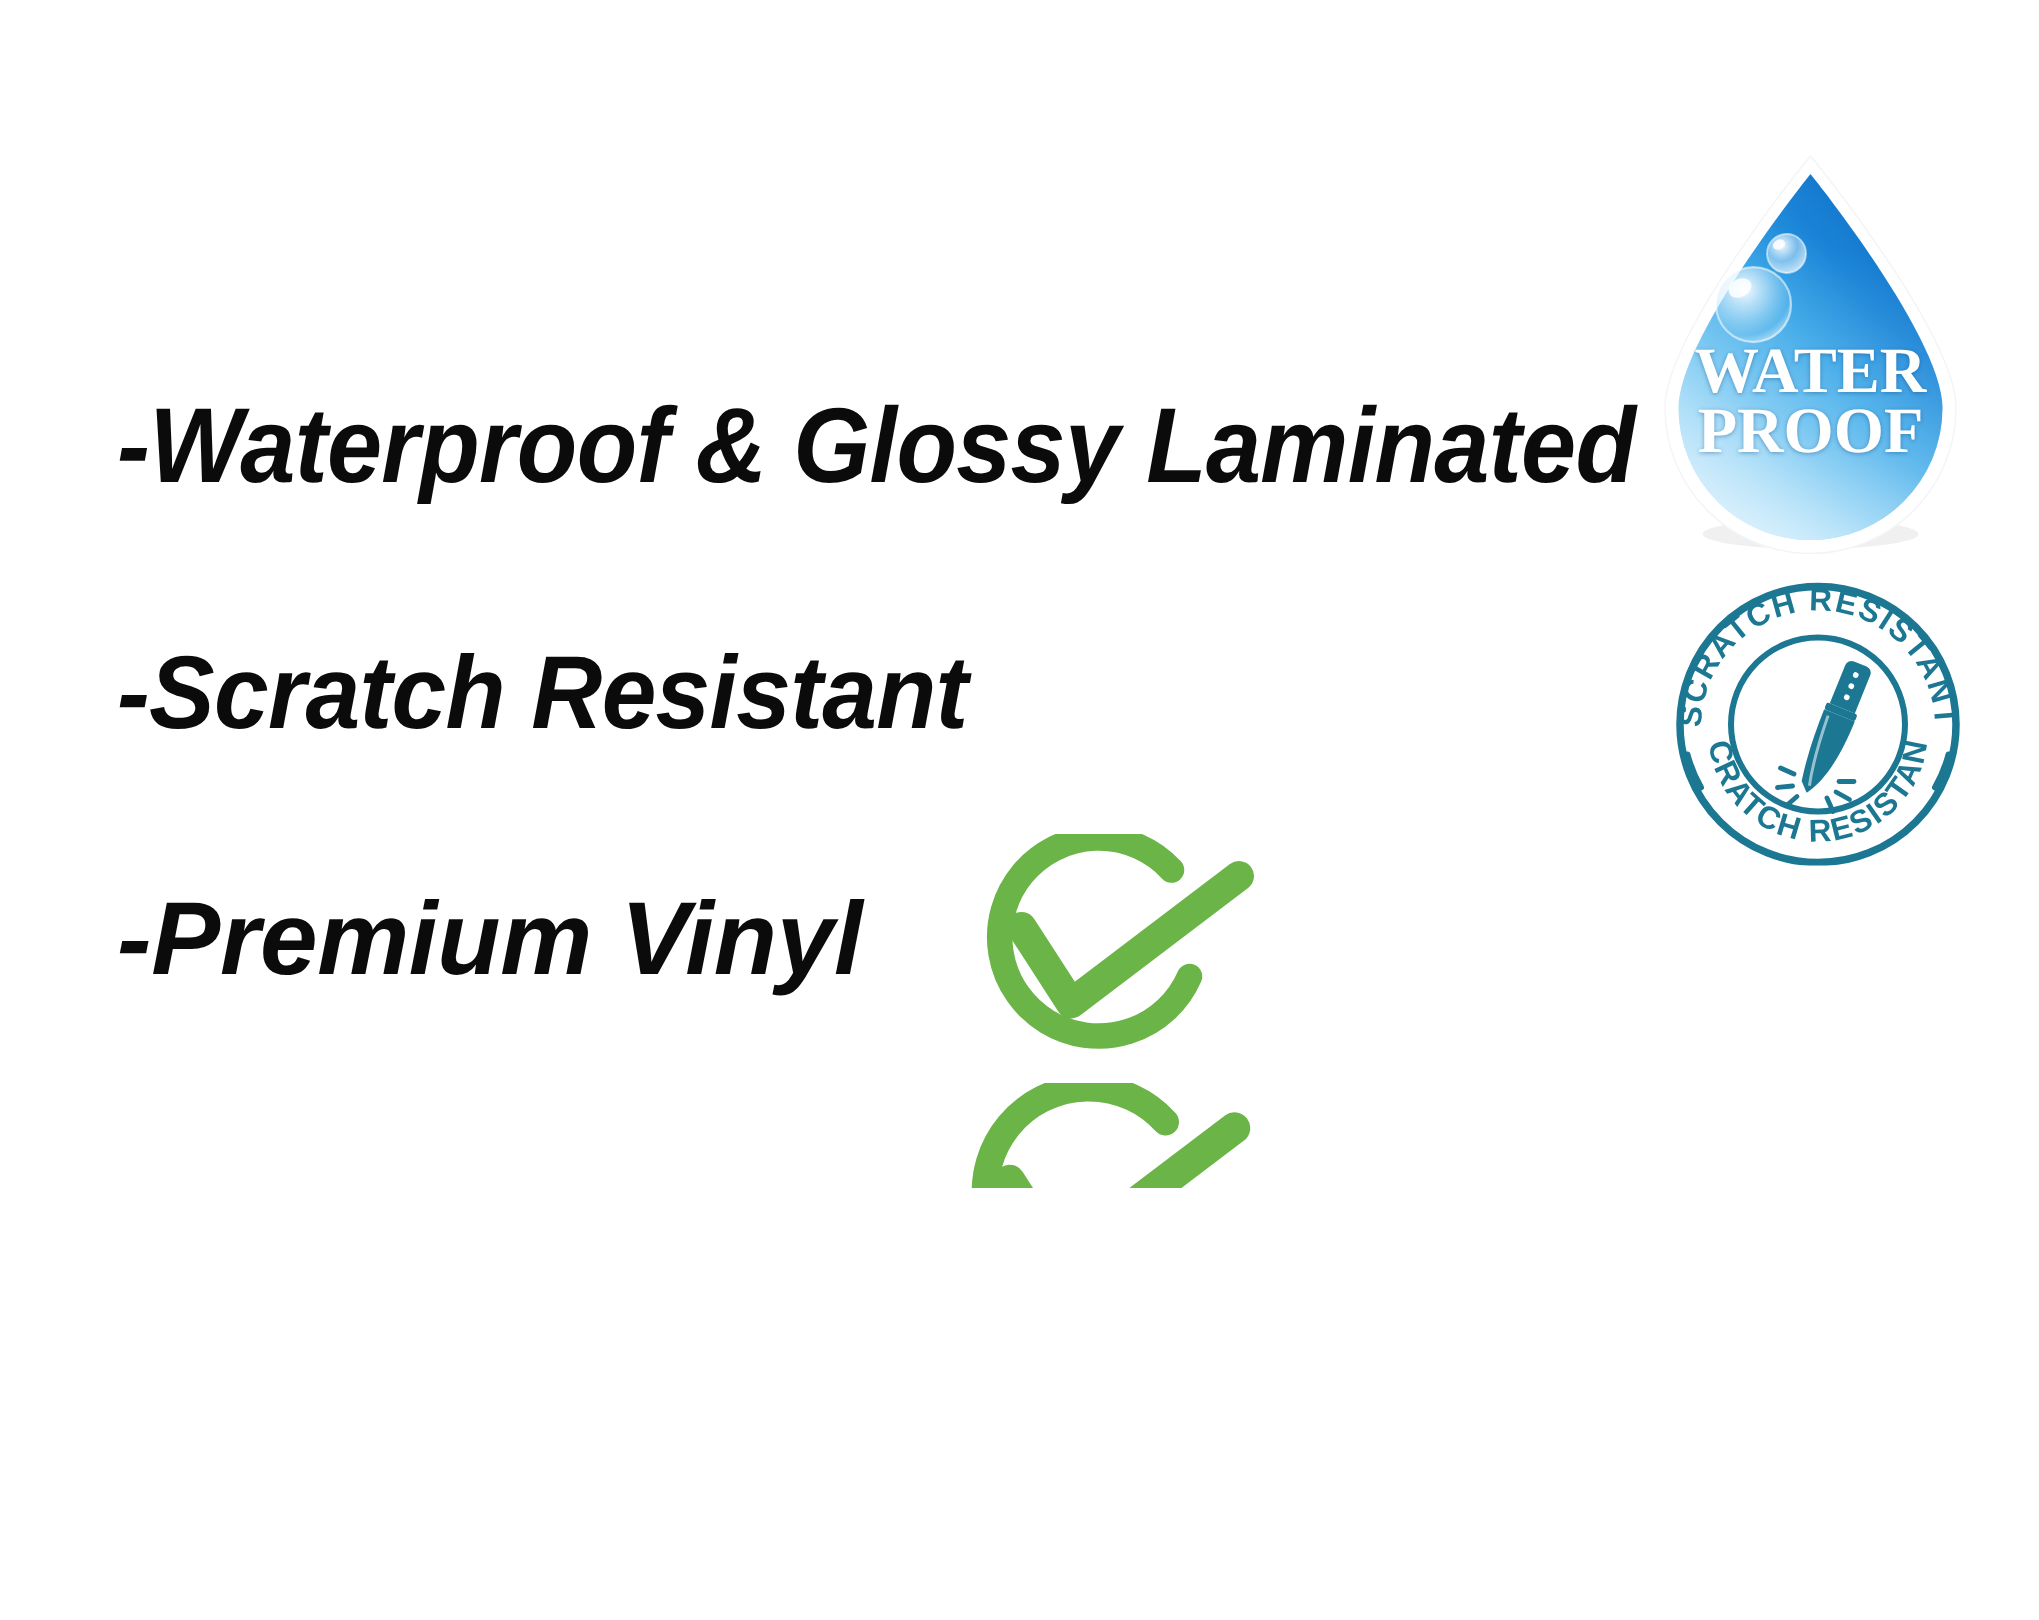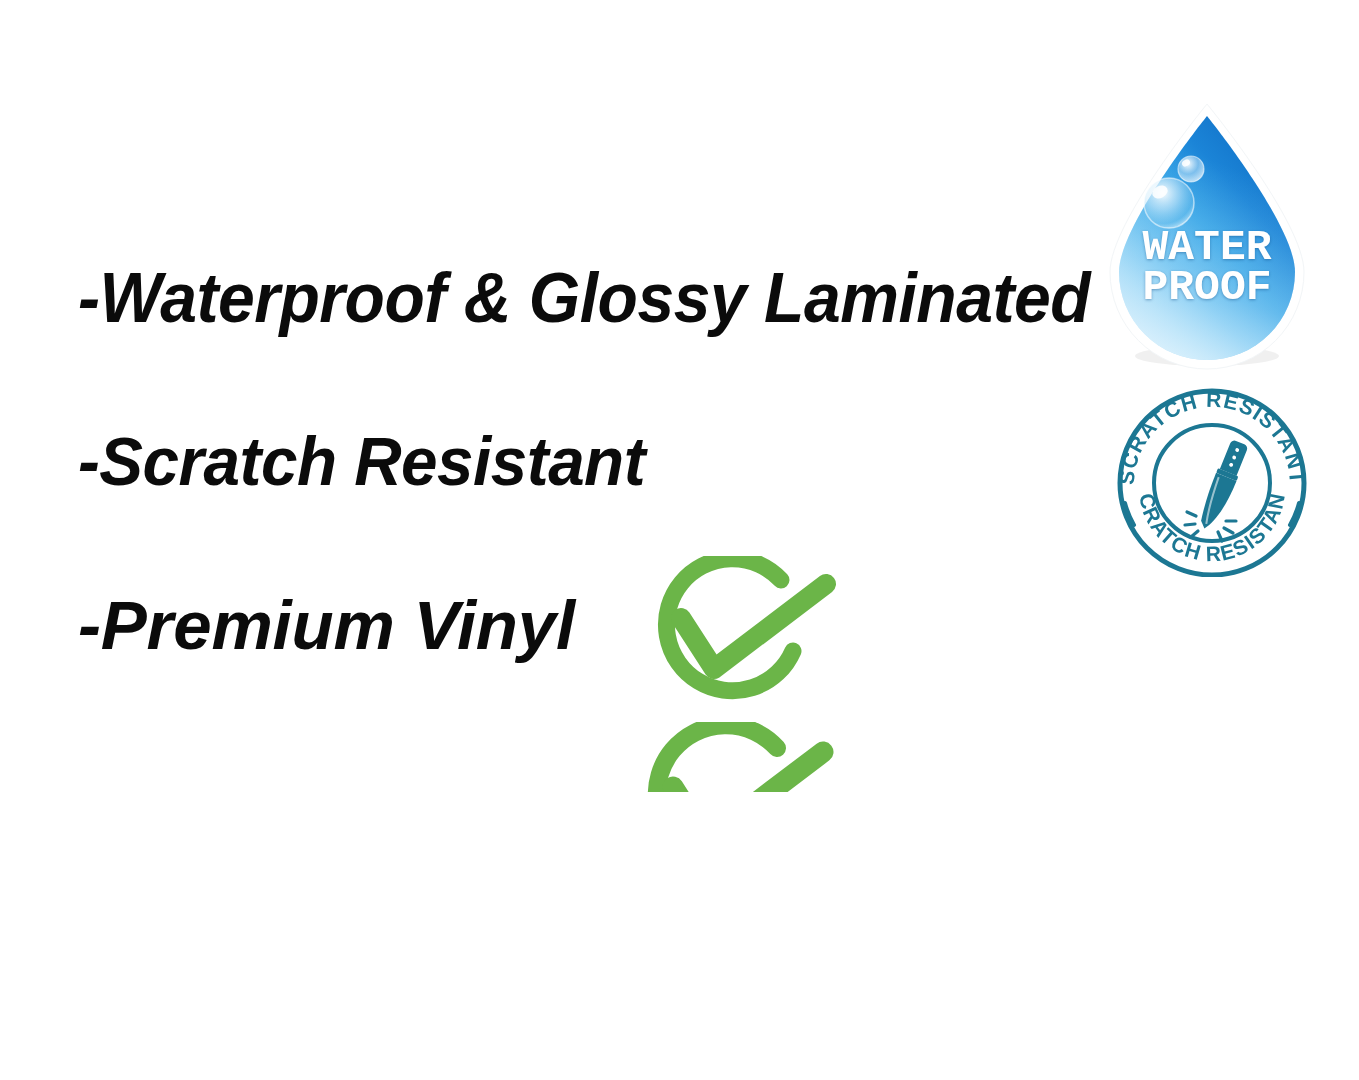--- a/index.html
+++ b/index.html
@@ -72,21 +72,21 @@
     height: 272px;
   }
   #waterproof-badge svg { display: block; }
   .wp-text {
     position: absolute;
     left: 0;
     top: 128px;
     width: 218px;
     text-align: center;
     color: #ffffff;
-    font-family: Liberation Mono, monospace;
+    font-family: Liberation Serif, serif;
     font-weight: 700;
     font-size: 43px;
     line-height: 0.93;
     letter-spacing: 0px;
     text-shadow: 0 1px 3px rgba(10,70,130,0.45);
     pointer-events: none;
   }
   .wp-text span { display: block; }
 
   

